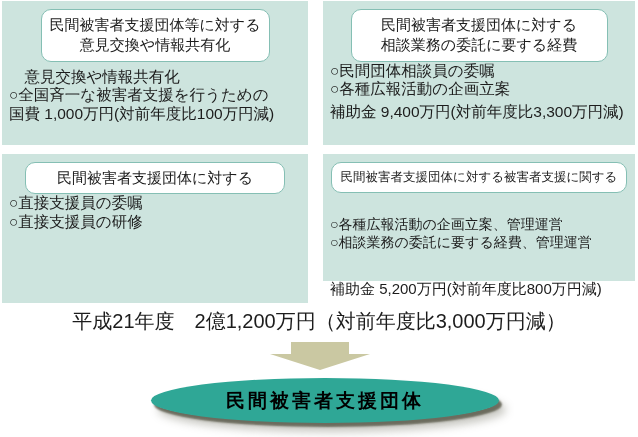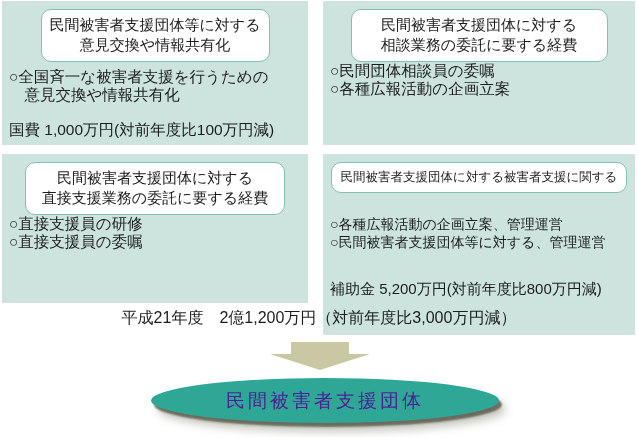--- a/index.html
+++ b/index.html
@@ -7,103 +7,103 @@
     width:638px;height:437px;position:relative;background:#ffffff;
     font-family:"Liberation Sans","DejaVu Sans",sans-serif;
     color:#1c1c1c;overflow:hidden;
   }
   .panel{
     position:absolute;background:#cde4de;
   }
   .p0{left:2px;top:1px;width:306px;height:144px;}
   .p1{left:323px;top:1px;width:312px;height:144px;}
   .p2{left:2px;top:154px;width:306px;height:149px;}
-  .p3{left:323px;top:154px;width:312px;height:181px;}
+  .p3{left:323px;top:154px;width:312px;height:127px;}
   .panel-header{
     background:#ffffff;border:1.5px solid #85bfb4;border-radius:10px;
     margin:8px auto 0 auto;text-align:center;
     font-size:15px;line-height:1.35;padding:5px 2px;
     box-sizing:border-box;
   }
   .p0 .panel-header{width:229px;}
   .p1 .panel-header{width:257px;}
   .p2 .panel-header{width:260px;}
   .p3 .panel-header{width:296px;font-size:12.5px;line-height:1.5;padding:5px 0;}
   .panel-body{
     padding:6px 4px 0 7px;font-size:15.5px;line-height:1.22;
   }
   .p1 .panel-body,.p2 .panel-body{padding-top:0;}
   .p3 .panel-body{padding-top:22px;font-size:14px;line-height:1.3;}
   .amount-line{margin-top:4px;}
-  .p0 .amount-line{margin-top:16px;}
+  .p0 .amount-line{margin-top:0;}
   .p3 .amount-line{font-size:15px;margin-top:28px;}
   .summary{
     position:absolute;left:0;top:308px;width:638px;text-align:center;
-    font-size:16px;
+    font-size:20px;
   }
   .down-arrow{
     position:absolute;left:270px;top:342px;width:100px;height:28px;
     background:#cac8a2;
     clip-path:polygon(21% 0,79% 0,79% 43%,100% 43%,50% 100%,0 43%,21% 43%);
   }
   .target-ellipse{
     position:absolute;left:151px;top:378px;width:348px;height:45px;
     background:#2fa796;border-radius:50%;
     display:flex;align-items:center;justify-content:center;
     box-shadow:3px 4px 2px rgba(92,92,76,0.85),7px 9px 9px rgba(130,130,118,0.45);
   }
   .target-ellipse span{
-    color:#4c1d95;font-weight:normal;font-size:19px;letter-spacing:3px;
+    color:#000000;font-weight:bold;font-size:19px;letter-spacing:3px;
     white-space:nowrap;
   }
 </style>
 </head>
 <body>
 
 <section class="panel p0">
   <div class="panel-header">
     <div>民間被害者支援団体等に対する</div>
     <div>意見交換や情報共有化</div>
   </div>
   <div class="panel-body">
+    <div class="body-line">　意見交換や情報共有化</div>
     <div class="body-line">○全国斉一な被害者支援を行うための</div>
-    <div class="body-line">　意見交換や情報共有化</div>
     <div class="amount-line">国費 1,000万円(対前年度比100万円減)</div>
   </div>
 </section>
 
 <section class="panel p1">
   <div class="panel-header">
     <div>民間被害者支援団体に対する</div>
     <div>相談業務の委託に要する経費</div>
   </div>
   <div class="panel-body">
     <div class="body-line">○民間団体相談員の委嘱</div>
     <div class="body-line">○各種広報活動の企画立案</div>
+    <div class="amount-line">補助金 9,400万円(対前年度比3,300万円減)</div>
   </div>
 </section>
 
 <section class="panel p2">
   <div class="panel-header">
     <div>民間被害者支援団体に対する</div>
-    <div>直接支援業務の委託に要する経費</div>
   </div>
   <div class="panel-body">
+    <div class="body-line">○直接支援員の委嘱</div>
     <div class="body-line">○直接支援員の研修</div>
-    <div class="body-line">○直接支援員の委嘱</div>
   </div>
 </section>
 
 <section class="panel p3">
   <div class="panel-header">
     <div>民間被害者支援団体に対する被害者支援に関する</div>
   </div>
   <div class="panel-body">
     <div class="body-line">○各種広報活動の企画立案、管理運営</div>
-    <div class="body-line">○民間被害者支援団体等に対する、管理運営</div>
+    <div class="body-line">○相談業務の委託に要する経費、管理運営</div>
     <div class="amount-line">補助金 5,200万円(対前年度比800万円減)</div>
   </div>
 </section>
 
 <div class="summary">平成21年度　2億1,200万円（対前年度比3,000万円減）</div>
 
 <div class="down-arrow"></div>
 
 <div class="target-ellipse">
   <span>民間被害者支援団体</span>

